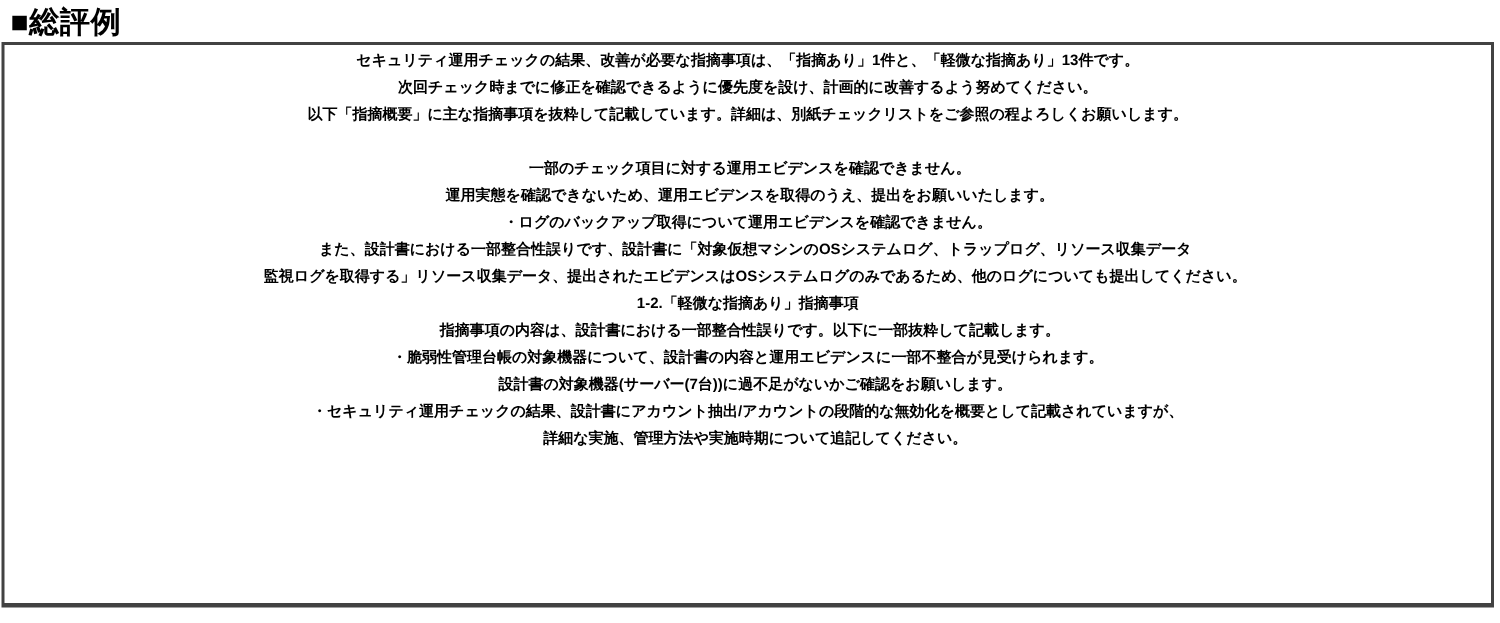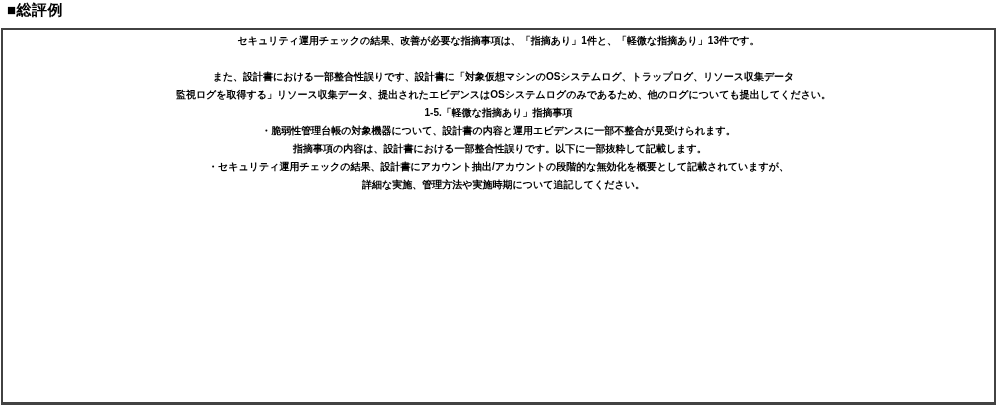--- a/index.html
+++ b/index.html
@@ -13,21 +13,21 @@
   .page {
     position: relative;
     width: 1000px;
     height: 415px;
     background: #ffffff;
   }
   .heading {
     position: absolute;
     left: 7px;
     top: 1px;
-    font-size: 15px;
+    font-size: 20px;
     font-weight: bold;
     color: #000000;
     letter-spacing: 0.5px;
     white-space: pre;
   }
   .summary-box {
     position: absolute;
     left: 1px;
     top: 28px;
     width: 995px;
@@ -48,22 +48,28 @@
     text-align: center;
   }
 </style>
 </head>
 <body>
 
 <div class="page">
   <div class="heading">■総評例</div>
   <div class="summary-box">
     <div class="line">セキュリティ運用チェックの結果、改善が必要な指摘事項は、「指摘あり」1件と、「軽微な指摘あり」13件です。</div>
+    <div class="line">次回チェック時までに修正を確認できるように優先度を設け、計画的に改善するよう努めてください。</div>
+    <div class="line">以下「指摘概要」に主な指摘事項を抜粋して記載しています。詳細は、別紙チェックリストをご参照の程よろしくお願いします。</div>
     <div class="line"></div>
+    <div class="line"> 一部のチェック項目に対する運用エビデンスを確認できません。</div>
+    <div class="line"> 運用実態を確認できないため、運用エビデンスを取得のうえ、提出をお願いいたします。</div>
+    <div class="line">・ログのバックアップ取得について運用エビデンスを確認できません。</div>
     <div class="line">　また、設計書における一部整合性誤りです、設計書に「対象仮想マシンのOSシステムログ、トラップログ、リソース収集データ</div>
     <div class="line">　監視ログを取得する」リソース収集データ、提出されたエビデンスはOSシステムログのみであるため、他のログについても提出してください。</div>
-    <div class="line">1-5.「軽微な指摘あり」指摘事項</div>
+    <div class="line">1-2.「軽微な指摘あり」指摘事項</div>
+    <div class="line"> 指摘事項の内容は、設計書における一部整合性誤りです。以下に一部抜粋して記載します。</div>
     <div class="line">・脆弱性管理台帳の対象機器について、設計書の内容と運用エビデンスに一部不整合が見受けられます。</div>
-    <div class="line"> 指摘事項の内容は、設計書における一部整合性誤りです。以下に一部抜粋して記載します。</div>
+    <div class="line">　設計書の対象機器(サーバー(7台))に過不足がないかご確認をお願いします。</div>
     <div class="line">・セキュリティ運用チェックの結果、設計書にアカウント抽出/アカウントの段階的な無効化を概要として記載されていますが、</div>
     <div class="line">　詳細な実施、管理方法や実施時期について追記してください。</div>
   </div>
 </div>
 
 </body></html>

